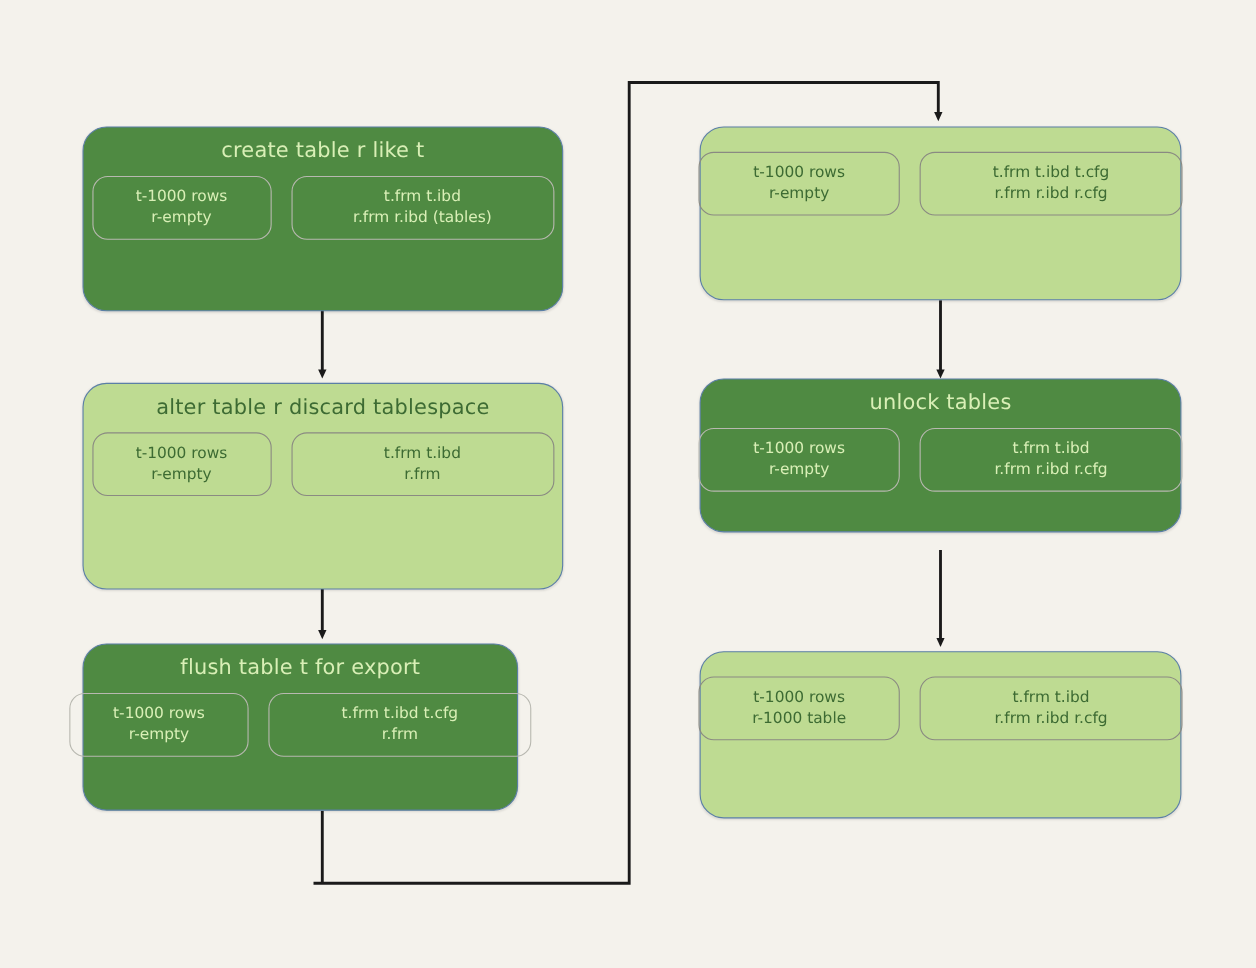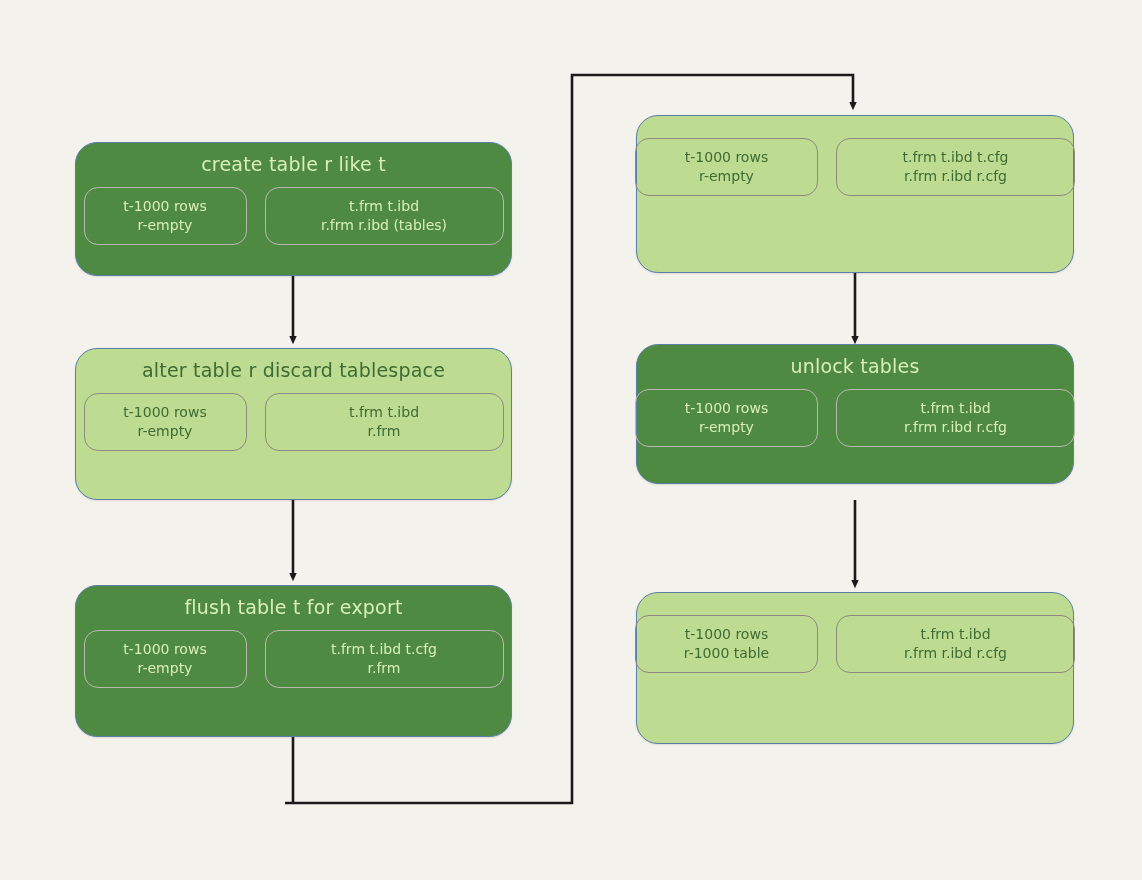--- a/index.html
+++ b/index.html
@@ -81,23 +81,23 @@
     border: 1.5px solid #b8b8b0;
     color: #d9efb6;
   }
   .node.light .subbox {
     border: 1.5px solid #8a8a82;
     color: #3d6b33;
   }
   .subbox .line { display: block; }
 
   
-  #node-create        { left: 75px;  top: 115px; width: 437px; height: 134px; margin-top: 27px; }
-  #node-discard       { left: 75px;  top: 348px; width: 437px; height: 152px; }
-  #node-flush         { left: 75px;  top: 585px; width: 437px; height: 152px; }
+  #node-create        { left: 75px;  top: 115px; width: 437px; height: 168px; }
+  #node-discard       { left: 75px;  top: 348px; width: 437px; height: 188px; }
+  #node-flush         { left: 75px;  top: 585px; width: 396px; height: 152px; }
   #node-cp            { left: 636px; top: 115px; width: 438px; height: 158px; }
   #node-unlock        { left: 636px; top: 344px; width: 438px; height: 140px; }
   #node-import        { left: 636px; top: 592px; width: 438px; height: 152px; }
 
   #node-create  .subbox.left,  #node-discard .subbox.left,
   #node-flush   .subbox.left { width: 163px; }
   #node-cp      .subbox.left,  #node-unlock  .subbox.left,
   #node-import  .subbox.left { width: 183px; }
 
   #node-create  .subbox.right { width: 239px; }

